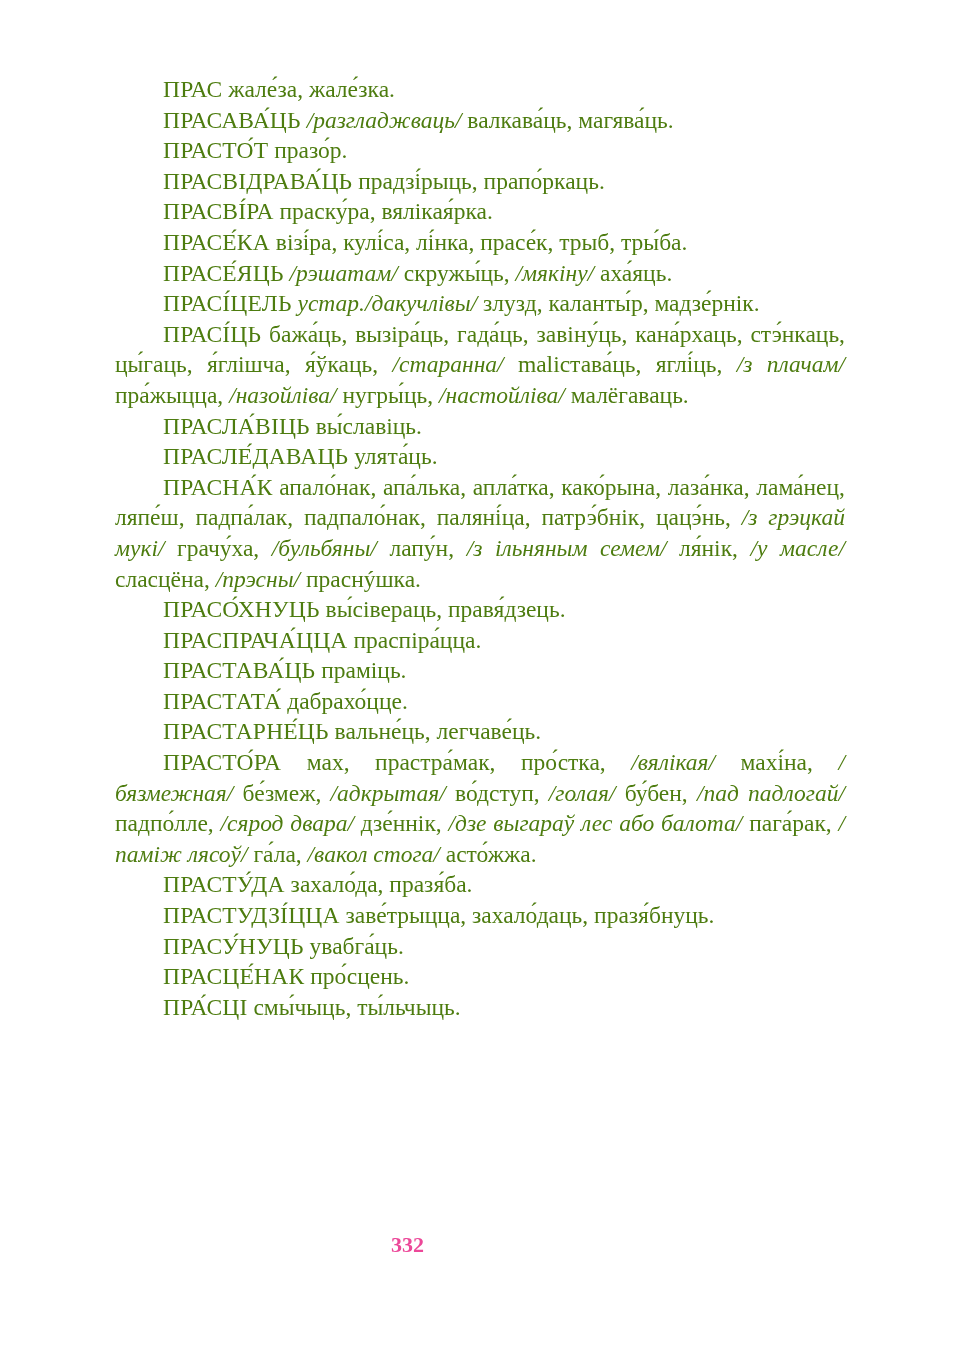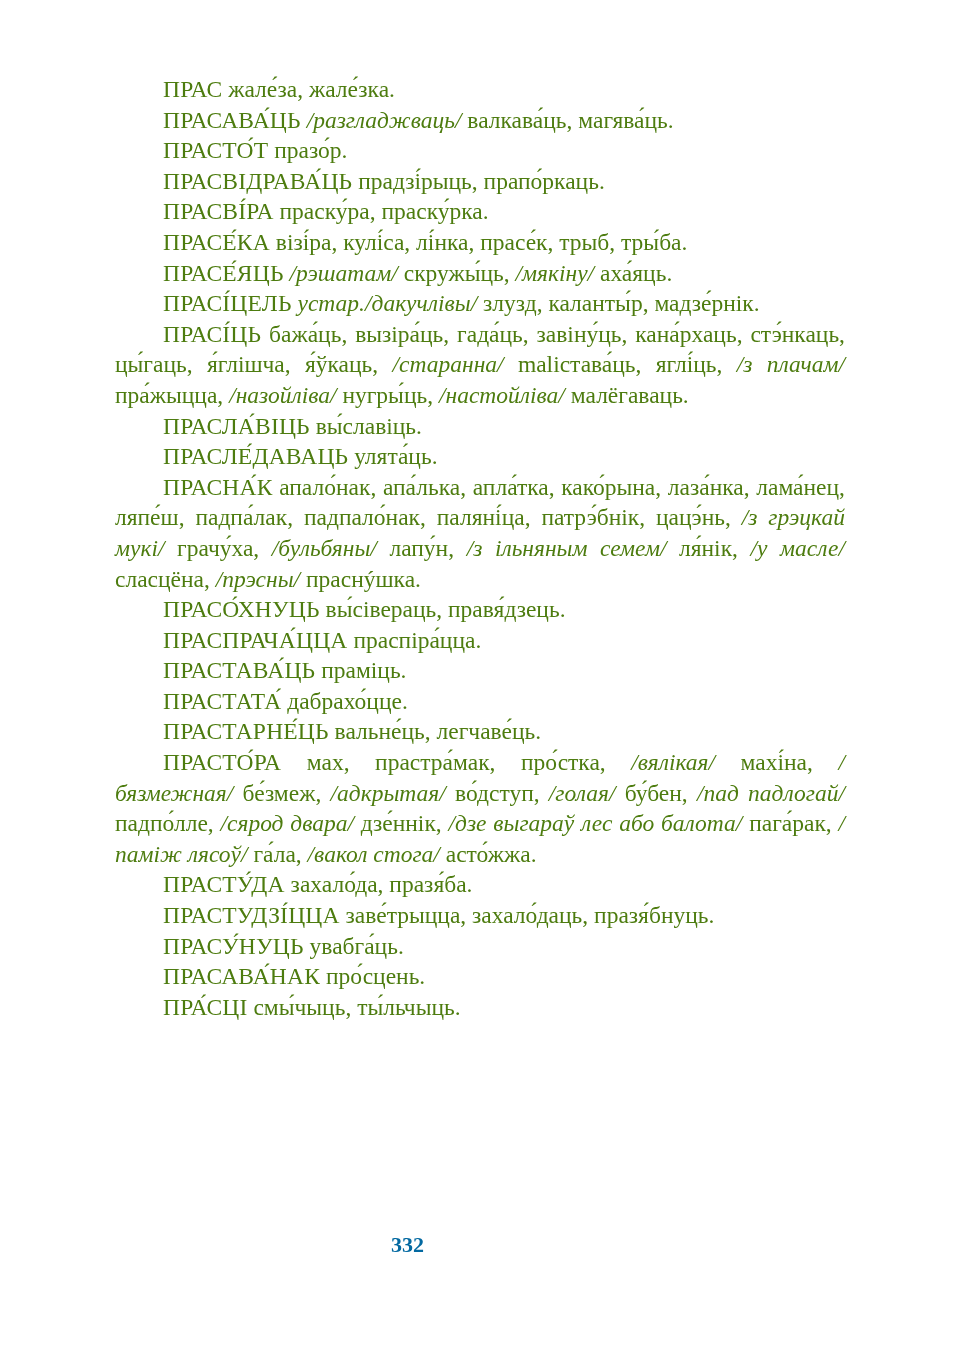--- a/index.html
+++ b/index.html
@@ -9,45 +9,45 @@
       font-family: "Liberation Serif", "DejaVu Serif", serif;
       font-size: 23.5px; line-height: 30.6px; color: #4d7c0f;
       text-align: justify;
     }
     .entry { margin: 0; text-indent: 48px; }
     .head { letter-spacing: 0.2px; }
     .it { font-style: italic; }
     .pagenum {
       position: absolute; left: 0; width: 815px; top: 1232px;
       text-align: center; font-family: "Liberation Serif", "DejaVu Serif", serif;
-      font-weight: bold; font-size: 22px; color: #0369a1;
+      font-weight: bold; font-size: 22px; color: #ec4899;
     }
   </style>
 </head>
 <body>
 
 <div class="page" id="page">
     <p class="entry"><span class="head">ПРАС</span><span class="rm"> жале́за, жале́зка.</span></p>
     <p class="entry"><span class="head">ПРАСАВА́ЦЬ</span><span class="it"> /разгладжваць/</span><span class="rm">  валкава́ць, магява́ць.</span></p>
     <p class="entry"><span class="head">ПРАСТО́Т</span><span class="rm"> празо́р.</span></p>
     <p class="entry"><span class="head">ПРАСВІДРАВА́ЦЬ</span><span class="rm"> прадзі́рыць, прапо́ркаць.</span></p>
-    <p class="entry"><span class="head">ПРАСВІ́РА</span><span class="rm"> праску́ра, праску́рка.</span></p>
+    <p class="entry"><span class="head">ПРАСВІ́РА</span><span class="rm"> праску́ра, вялікая́рка.</span></p>
     <p class="entry"><span class="head">ПРАСЕ́КА</span><span class="rm"> візі́ра, кулі́са, лі́нка, прасе́к, трыб, тры́ба.</span></p>
     <p class="entry"><span class="head">ПРАСЕ́ЯЦЬ</span><span class="it"> /рэшатам/</span><span class="rm"> скружы́ць, </span><span class="it">/мякіну/</span><span class="rm"> аха́яць.</span></p>
     <p class="entry"><span class="head">ПРАСІ́ЦЕЛЬ</span><span class="it"> устар./дакучлівы/</span><span class="rm">  злузд, каланты́р, мадзе́рнік.</span></p>
     <p class="entry"><span class="head">ПРАСІ́ЦЬ</span><span class="rm"> бажа́ць, вызіра́ць, гада́ць, завіну́ць, кана́рхаць, стэ́нкаць, цы́гаць, я́глішча, я́ўкаць, </span><span class="it">/старанна/</span><span class="rm"> malістава́ць, яглі́ць, </span><span class="it">/з плачам/</span><span class="rm"> пра́жыцца, </span><span class="it">/назойліва/</span><span class="rm"> нугры́ць, </span><span class="it">/настойліва/</span><span class="rm"> малёгаваць.</span></p>
     <p class="entry"><span class="head">ПРАСЛА́ВІЦЬ</span><span class="rm"> вы́славіць.</span></p>
     <p class="entry"><span class="head">ПРАСЛЕ́ДАВАЦЬ</span><span class="rm"> улята́ць.</span></p>
     <p class="entry"><span class="head">ПРАСНА́К</span><span class="rm">  апало́нак, апа́лька, апла́тка, како́рына, лаза́нка, лама́нец, ляпе́ш, падпа́лак, падпало́нак, паляні́ца, патрэ́бнік, цацэ́нь, </span><span class="it">/з грэцкай мукі/</span><span class="rm"> грачу́ха, </span><span class="it">/бульбяны/</span><span class="rm"> лапу́н, </span><span class="it">/з ільняным семем/</span><span class="rm"> ля́нік, </span><span class="it">/у масле/</span><span class="rm"> сласцёна, </span><span class="it">/прэсны/</span><span class="rm"> праснýшка.</span></p>
     <p class="entry"><span class="head">ПРАСО́ХНУЦЬ</span><span class="rm"> вы́сівераць, правя́дзець.</span></p>
     <p class="entry"><span class="head">ПРАСПРАЧА́ЦЦА</span><span class="rm"> праспіра́цца.</span></p>
     <p class="entry"><span class="head">ПРАСТАВА́ЦЬ</span><span class="rm"> праміць.</span></p>
     <p class="entry"><span class="head">ПРАСТАТА́</span><span class="rm"> дабрахо́цце.</span></p>
     <p class="entry"><span class="head">ПРАСТАРНЕ́ЦЬ</span><span class="rm"> вальне́ць, легчаве́ць.</span></p>
     <p class="entry"><span class="head">ПРАСТО́РА</span><span class="rm"> мах, прастра́мак, про́стка, </span><span class="it">/вялікая/</span><span class="rm"> махі́на, </span><span class="it">/бязмежная/</span><span class="rm"> бе́змеж, </span><span class="it">/адкрытая/</span><span class="rm"> во́дступ, </span><span class="it">/голая/</span><span class="rm"> бу́бен, </span><span class="it">/пад падлогай/</span><span class="rm"> падпо́лле, </span><span class="it">/сярод двара/</span><span class="rm"> дзе́ннік, </span><span class="it">/дзе выгараў лес або балота/</span><span class="rm"> пага́рак, </span><span class="it">/паміж лясоў/</span><span class="rm"> га́ла, </span><span class="it">/вакол стога/</span><span class="rm"> асто́жжа.</span></p>
     <p class="entry"><span class="head">ПРАСТУ́ДА</span><span class="rm"> захало́да, празя́ба.</span></p>
     <p class="entry"><span class="head">ПРАСТУДЗІ́ЦЦА</span><span class="rm"> заве́трыцца, захало́даць, празя́бнуць.</span></p>
     <p class="entry"><span class="head">ПРАСУ́НУЦЬ</span><span class="rm"> увабга́ць.</span></p>
-    <p class="entry"><span class="head">ПРАСАВА́НАК</span><span class="rm"> про́сцень.</span></p>
+    <p class="entry"><span class="head">ПРАСЦЕ́НАК</span><span class="rm"> про́сцень.</span></p>
     <p class="entry"><span class="head">ПРА́СЦІ</span><span class="rm"> смы́чыць, ты́льчыць.</span></p>
   </div>
 
 <div class="pagenum">332</div>
 
 </body></html>

